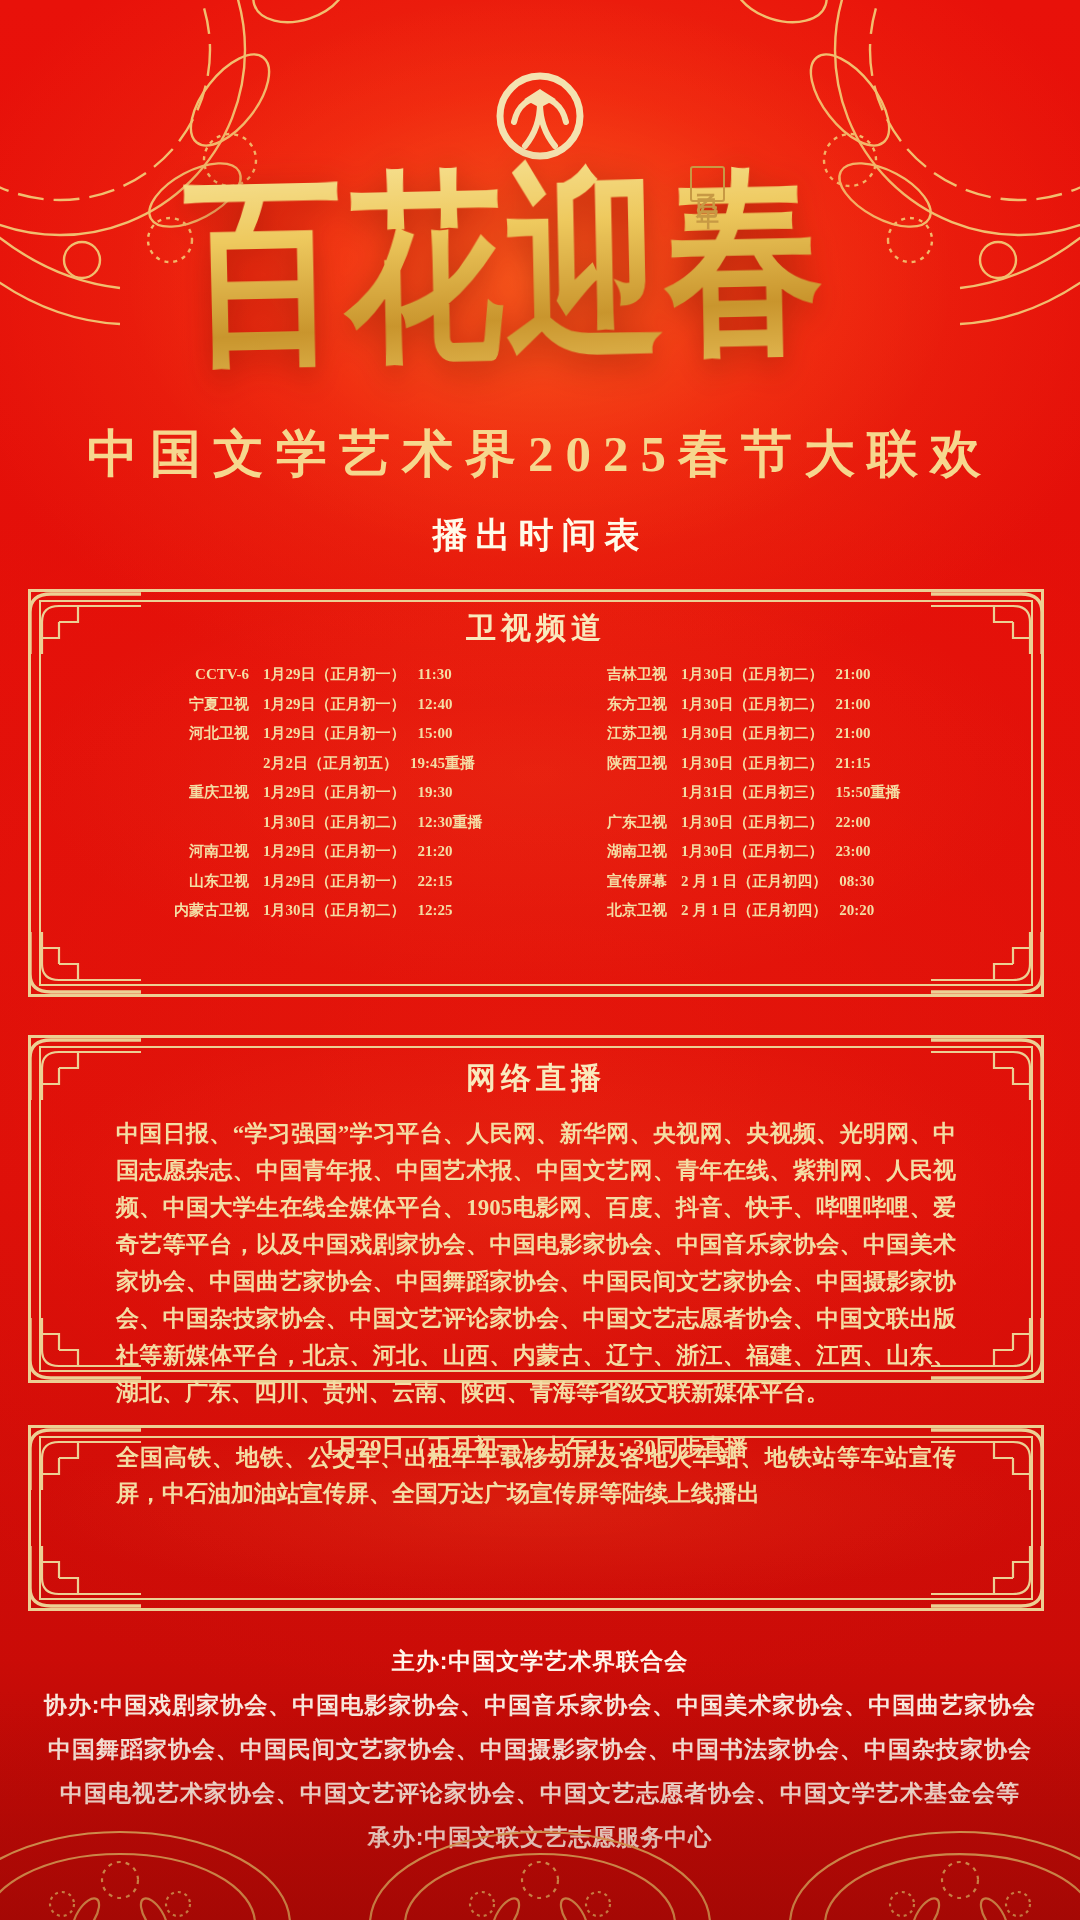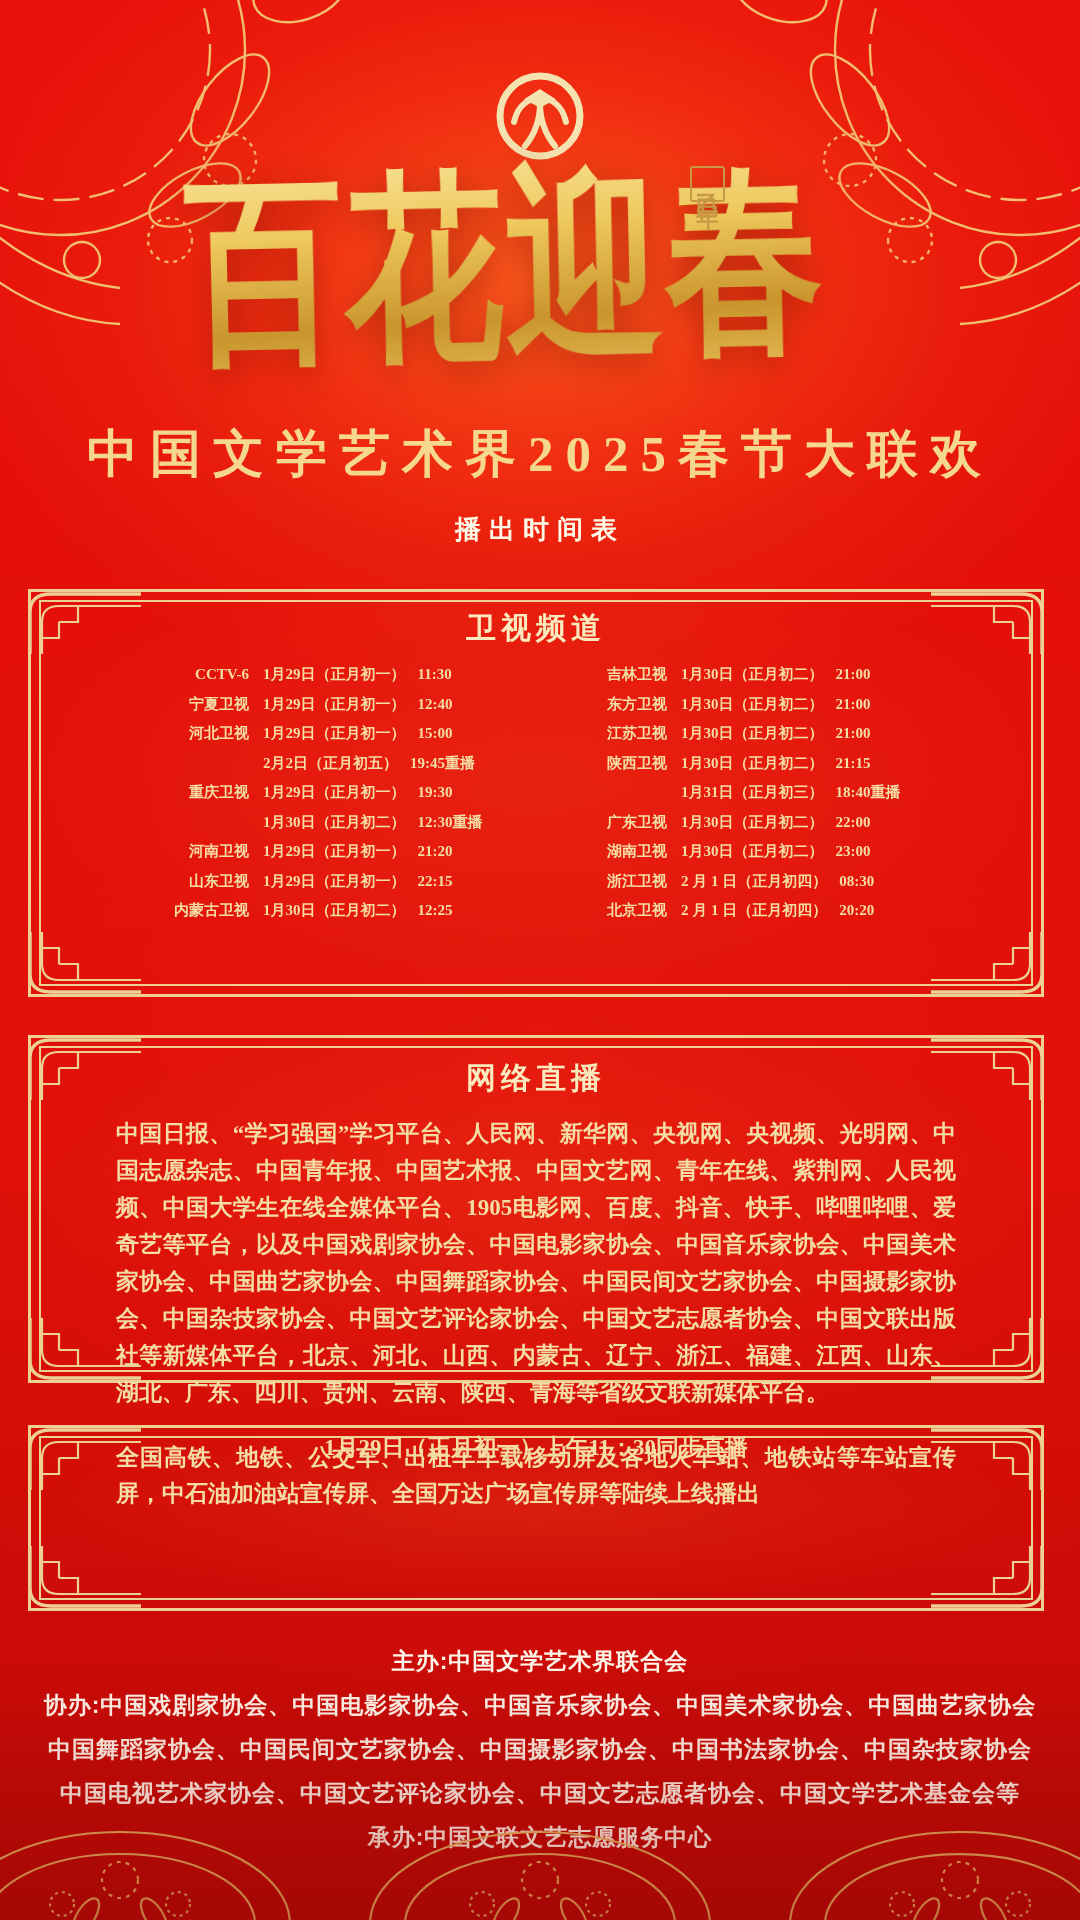--- a/index.html
+++ b/index.html
@@ -36,21 +36,21 @@
     color:#c79944;border:2px solid #c79944;border-radius:3px;
     padding:7px 4px;letter-spacing:6px;line-height:1;
   }
   .subtitle{
     position:absolute;left:0;top:420px;width:100%;text-align:center;margin:0;
     font-family:"Liberation Serif","DejaVu Serif",serif;font-weight:700;
     font-size:51px;letter-spacing:12px;color:#f6d78e;white-space:nowrap;
   }
   .schedule-heading{
     position:absolute;left:0;top:512px;width:100%;text-align:center;margin:0;
-    font-size:26px;font-weight:800;letter-spacing:8px;color:#fffbe9;
+    font-size:35px;font-weight:800;letter-spacing:8px;color:#fffbe9;
   }
 
   
   .obox{position:absolute;left:21px;width:1030px;}
   .obox::before{content:"";position:absolute;inset:7px;border:3px solid #ecd094;}
   .obox::after{content:"";position:absolute;inset:18px;border:2px solid #ecd094;}
   .obox .inner-light{position:absolute;inset:18px;
     background:radial-gradient(ellipse at 50% 45%, rgba(255,120,50,.14), rgba(255,120,50,0) 72%);}
   .corner{position:absolute;width:118px;height:70px;z-index:2;}
   .corner.tl{left:2px;top:2px;}
@@ -253,37 +253,37 @@
 
             <div class="srow">
               <span class="ch">陕西卫视</span>
               <span class="dt">1月30日（正月初二）</span>
               <span class="tm">21:15</span>
             </div>
 
             <div class="srow">
               <span class="ch"></span>
               <span class="dt">1月31日（正月初三）</span>
-              <span class="tm">18:40重播</span>
+              <span class="tm">15:50重播</span>
             </div>
 
             <div class="srow">
               <span class="ch">广东卫视</span>
               <span class="dt">1月30日（正月初二）</span>
               <span class="tm">22:00</span>
             </div>
 
             <div class="srow">
               <span class="ch">湖南卫视</span>
               <span class="dt">1月30日（正月初二）</span>
               <span class="tm">23:00</span>
             </div>
 
             <div class="srow">
-              <span class="ch">浙江卫视</span>
+              <span class="ch">宣传屏幕</span>
               <span class="dt">2 月 1 日（正月初四）</span>
               <span class="tm">08:30</span>
             </div>
 
             <div class="srow">
               <span class="ch">北京卫视</span>
               <span class="dt">2 月 1 日（正月初四）</span>
               <span class="tm">20:20</span>
             </div>
           </div>

